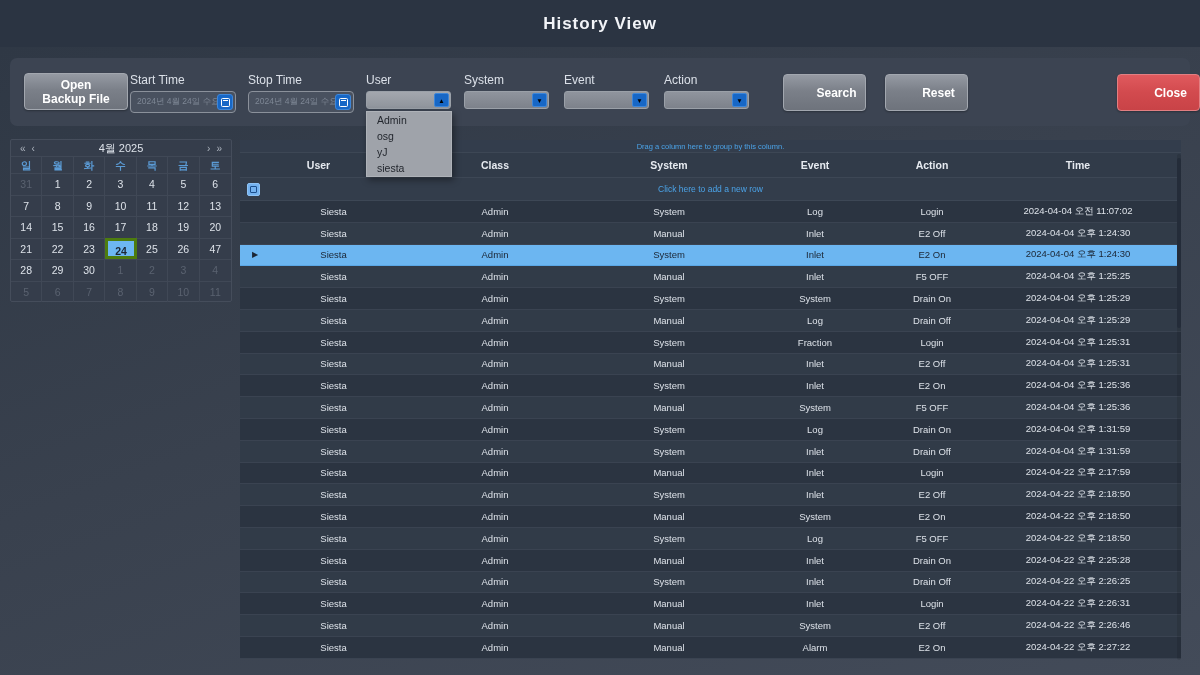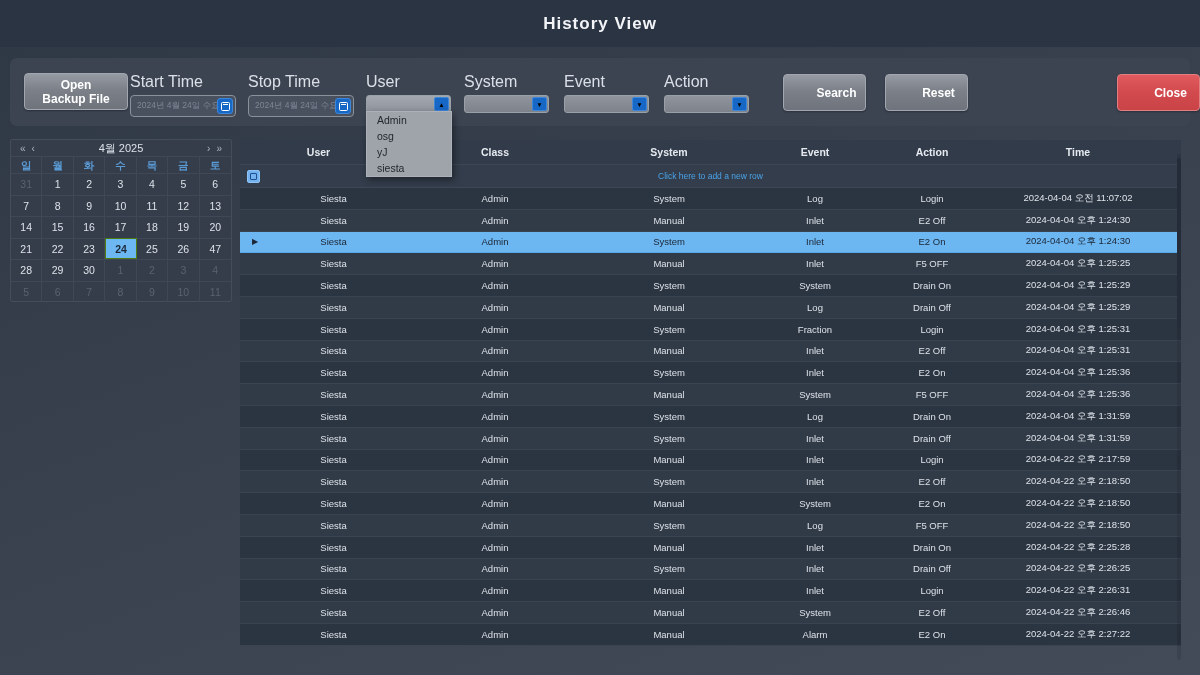--- a/index.html
+++ b/index.html
@@ -18,21 +18,21 @@
   .toolbar { position:absolute; left:10px; top:58px; width:1180px; height:68px; background:#3c4452; border-radius:7px; }
   .btn { position:absolute; border-radius:4px; color:#fff; font-weight:bold; font-size:12px;
     background:linear-gradient(180deg,#959aa3 0%, #7b8089 45%, #6e737c 100%);
     border:1px solid #a2a7af; display:flex; align-items:center; justify-content:center; cursor:pointer;
     box-shadow:0 1px 2px rgba(0,0,0,.3); text-align:center; line-height:14px; }
   .btn.red { background:linear-gradient(180deg,#e05a5e 0%, #d24a4e 50%, #c94347 100%); border:1px solid #e27f82; }
   .open-btn { left:14px; top:15px; width:104px; height:37px; flex-direction:column; }
   .act-btn { top:16px; width:83px; height:37px;padding-left:24px; }
 
   .fgroup { position:absolute; top:15px; }
-  .flabel { color:#dbe0e8; font-size:16px; margin-bottom:4px; display:block; }
+  .flabel { color:#dbe0e8; font-size:12px; margin-bottom:4px; display:block; }
   .datefield { width:106px; height:22px; background:#49515f; border:1px solid #8b919b; border-radius:4px;
     display:flex; align-items:center; padding:0 2px 0 6px; }
   .dateval { color:#7e8795; font-size:8.5px; flex:1; white-space:nowrap; overflow:hidden; }
   .bluebtn { width:16px; height:16px; background:#1767c6; border:1px solid #3e86d8; border-radius:3px;
     display:flex; align-items:center; justify-content:center; flex:none; cursor:pointer; }
   .cal-ico { display:inline-block; width:9px; height:9px; border:1px solid #fff; border-radius:1.5px; position:relative; }
   .cal-ico:after { content:""; position:absolute; left:1px; right:1px; top:1.5px; height:1px; background:#fff; }
   .combo { width:85px; height:18px; background:linear-gradient(180deg,#8f949d,#7d828b); border:1px solid #9aa0a8;
     border-radius:3px; display:flex; align-items:center; justify-content:flex-end; padding:0 1px; }
   .combo.open { background:linear-gradient(180deg,#a3a7ae,#8f949c); }
@@ -51,21 +51,21 @@
   .cal-title { flex:1; text-align:center; color:#dde2e9; font-size:11px; }
   .cal-dow, .cal-grid { display:grid; grid-template-columns:repeat(7,1fr); }
   .cal-dow { border-top:1px solid #404856; }
   .cal-dow span { height:16px; line-height:16px; text-align:center; color:#5b9bd5; font-size:10.5px; font-weight:bold;
     border-right:1px solid #404856; }
   .cal-dow span:last-child { border-right:none; }
   .cal-cell { height:21.5px; line-height:20.5px; text-align:center; color:#dde2e9; font-size:10.5px;
     border-top:1px solid #404856; border-right:1px solid #404856; cursor:pointer; }
   .cal-cell:nth-child(7n) { border-right:none; }
   .cal-cell.muted { color:#5a6270; }
-  .cal-cell.sel { background:#6db7f2; color:#1d2735; border:1px solid #4d7c0f; font-weight:bold; }
+  .cal-cell.sel { background:#6db7f2; color:#1d2735; border:3px solid #4d7c0f; font-weight:bold; }
 
   
   .htable { position:absolute; left:240px; top:140px; width:941px; height:520px; }
   .groupbar { height:13px; background:#333d4c; display:flex; align-items:center; justify-content:center;
     border-bottom:1px solid #3d4755; }
   .groupbar span { color:#4ba3e8; font-size:7.5px; }
   .thead { height:25px; background:#313b49; display:flex; align-items:center; border-bottom:1px solid #3d4755; }
   .th { color:#e6eaf0; font-size:10.5px; font-weight:bold; text-align:center; flex:none; }
   .addrow { height:23px; background:#333d4b; position:relative; display:flex; align-items:center; justify-content:center;
     border-bottom:1px solid #3d4755; cursor:pointer; }
@@ -217,20 +217,23 @@
       <div class="cal-cell muted">6</div>
       <div class="cal-cell muted">7</div>
       <div class="cal-cell muted">8</div>
       <div class="cal-cell muted">9</div>
       <div class="cal-cell muted">10</div>
       <div class="cal-cell muted">11</div>
     </div>
 </div>
 
 <div class="htable">
+  <div class="groupbar">
+    <span>Drag a column here to group by this column.</span>
+  </div>
   <div class="thead">
     <div class="th co-h1">User</div>
     <div class="th co-c">Class</div>
     <div class="th co-s">System</div>
     <div class="th co-e">Event</div>
     <div class="th co-a">Action</div>
     <div class="th co-t">Time</div>
   </div>
   <div class="addrow">
     <span class="addrow-ico"></span>

